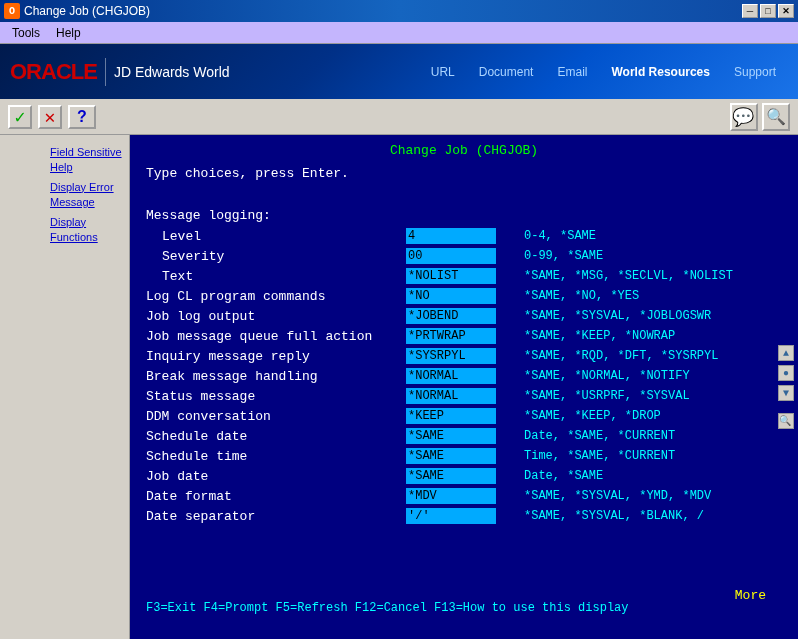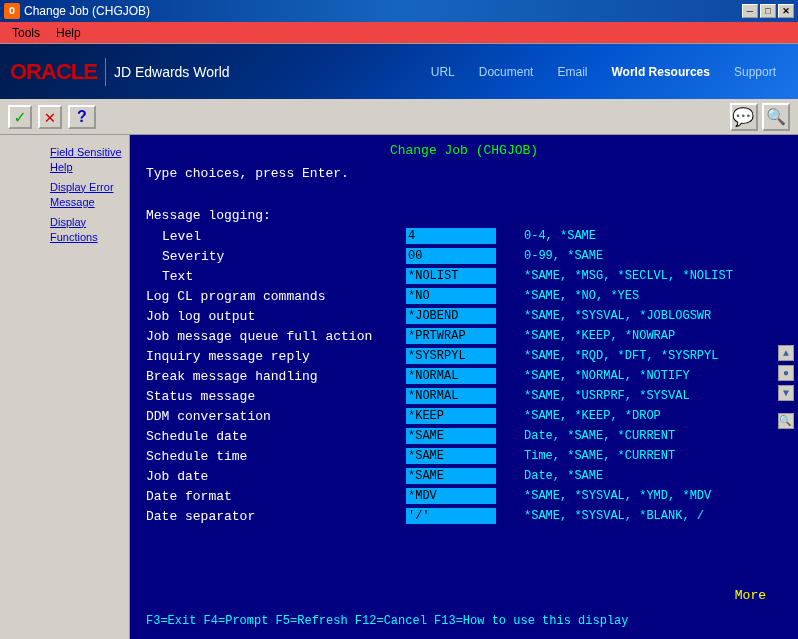--- a/index.html
+++ b/index.html
@@ -16,21 +16,21 @@
       color: white;
     }
     .title-bar-left { display: flex; align-items: center; gap: 4px; }
     .title-bar-icon { width: 16px; height: 16px; background: #ff6600; border-radius: 2px; display: flex; align-items: center; justify-content: center; font-size: 10px; color: white; font-weight: bold; }
     .title-bar-text { font-size: 12px; font-family: Arial, sans-serif; }
     .title-bar-buttons { display: flex; gap: 2px; }
     .tb-btn { width: 16px; height: 14px; background: #d4d0c8; border: 1px solid #999; border-top-color: #fff; border-left-color: #fff; display: flex; align-items: center; justify-content: center; font-size: 9px; cursor: pointer; color: black; font-family: Arial; }
 
     
     .menu-bar {
-      background: #ef4444;
+      background: #c4b5fd;
       height: 22px;
       display: flex;
       align-items: center;
       padding: 0 4px;
       border-bottom: 1px solid #999;
     }
     .menu-item { font-size: 12px; font-family: Arial, sans-serif; padding: 2px 8px; cursor: pointer; }
 
     
     .oracle-header {
@@ -130,21 +130,21 @@
       font-size: 12px;
     }
     .more-text {
       position: absolute;
       bottom: 36px;
       right: 32px;
       color: #ffff00;
     }
     .function-keys {
       position: absolute;
-      bottom: 8px;
+      bottom: 21px;
       left: 16px;
       color: #00ffff;
       font-size: 12px;
       line-height: 1.6;
       text-align: right;
     }
     .scroll-controls {
       position: absolute;
       right: 4px;
       top: 50%;

